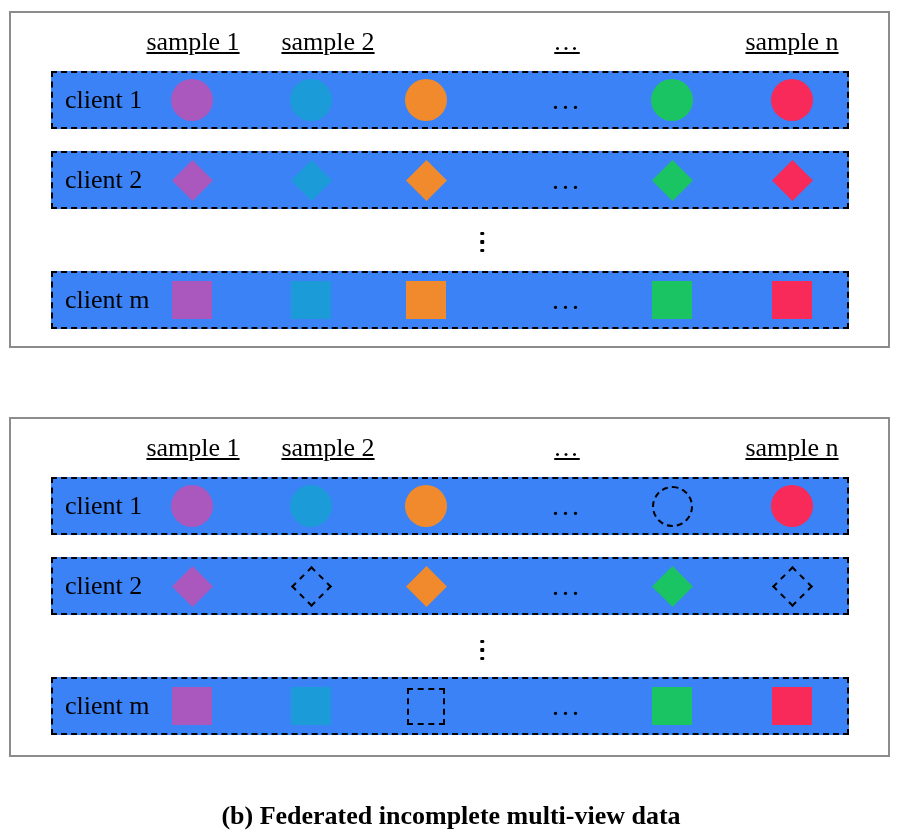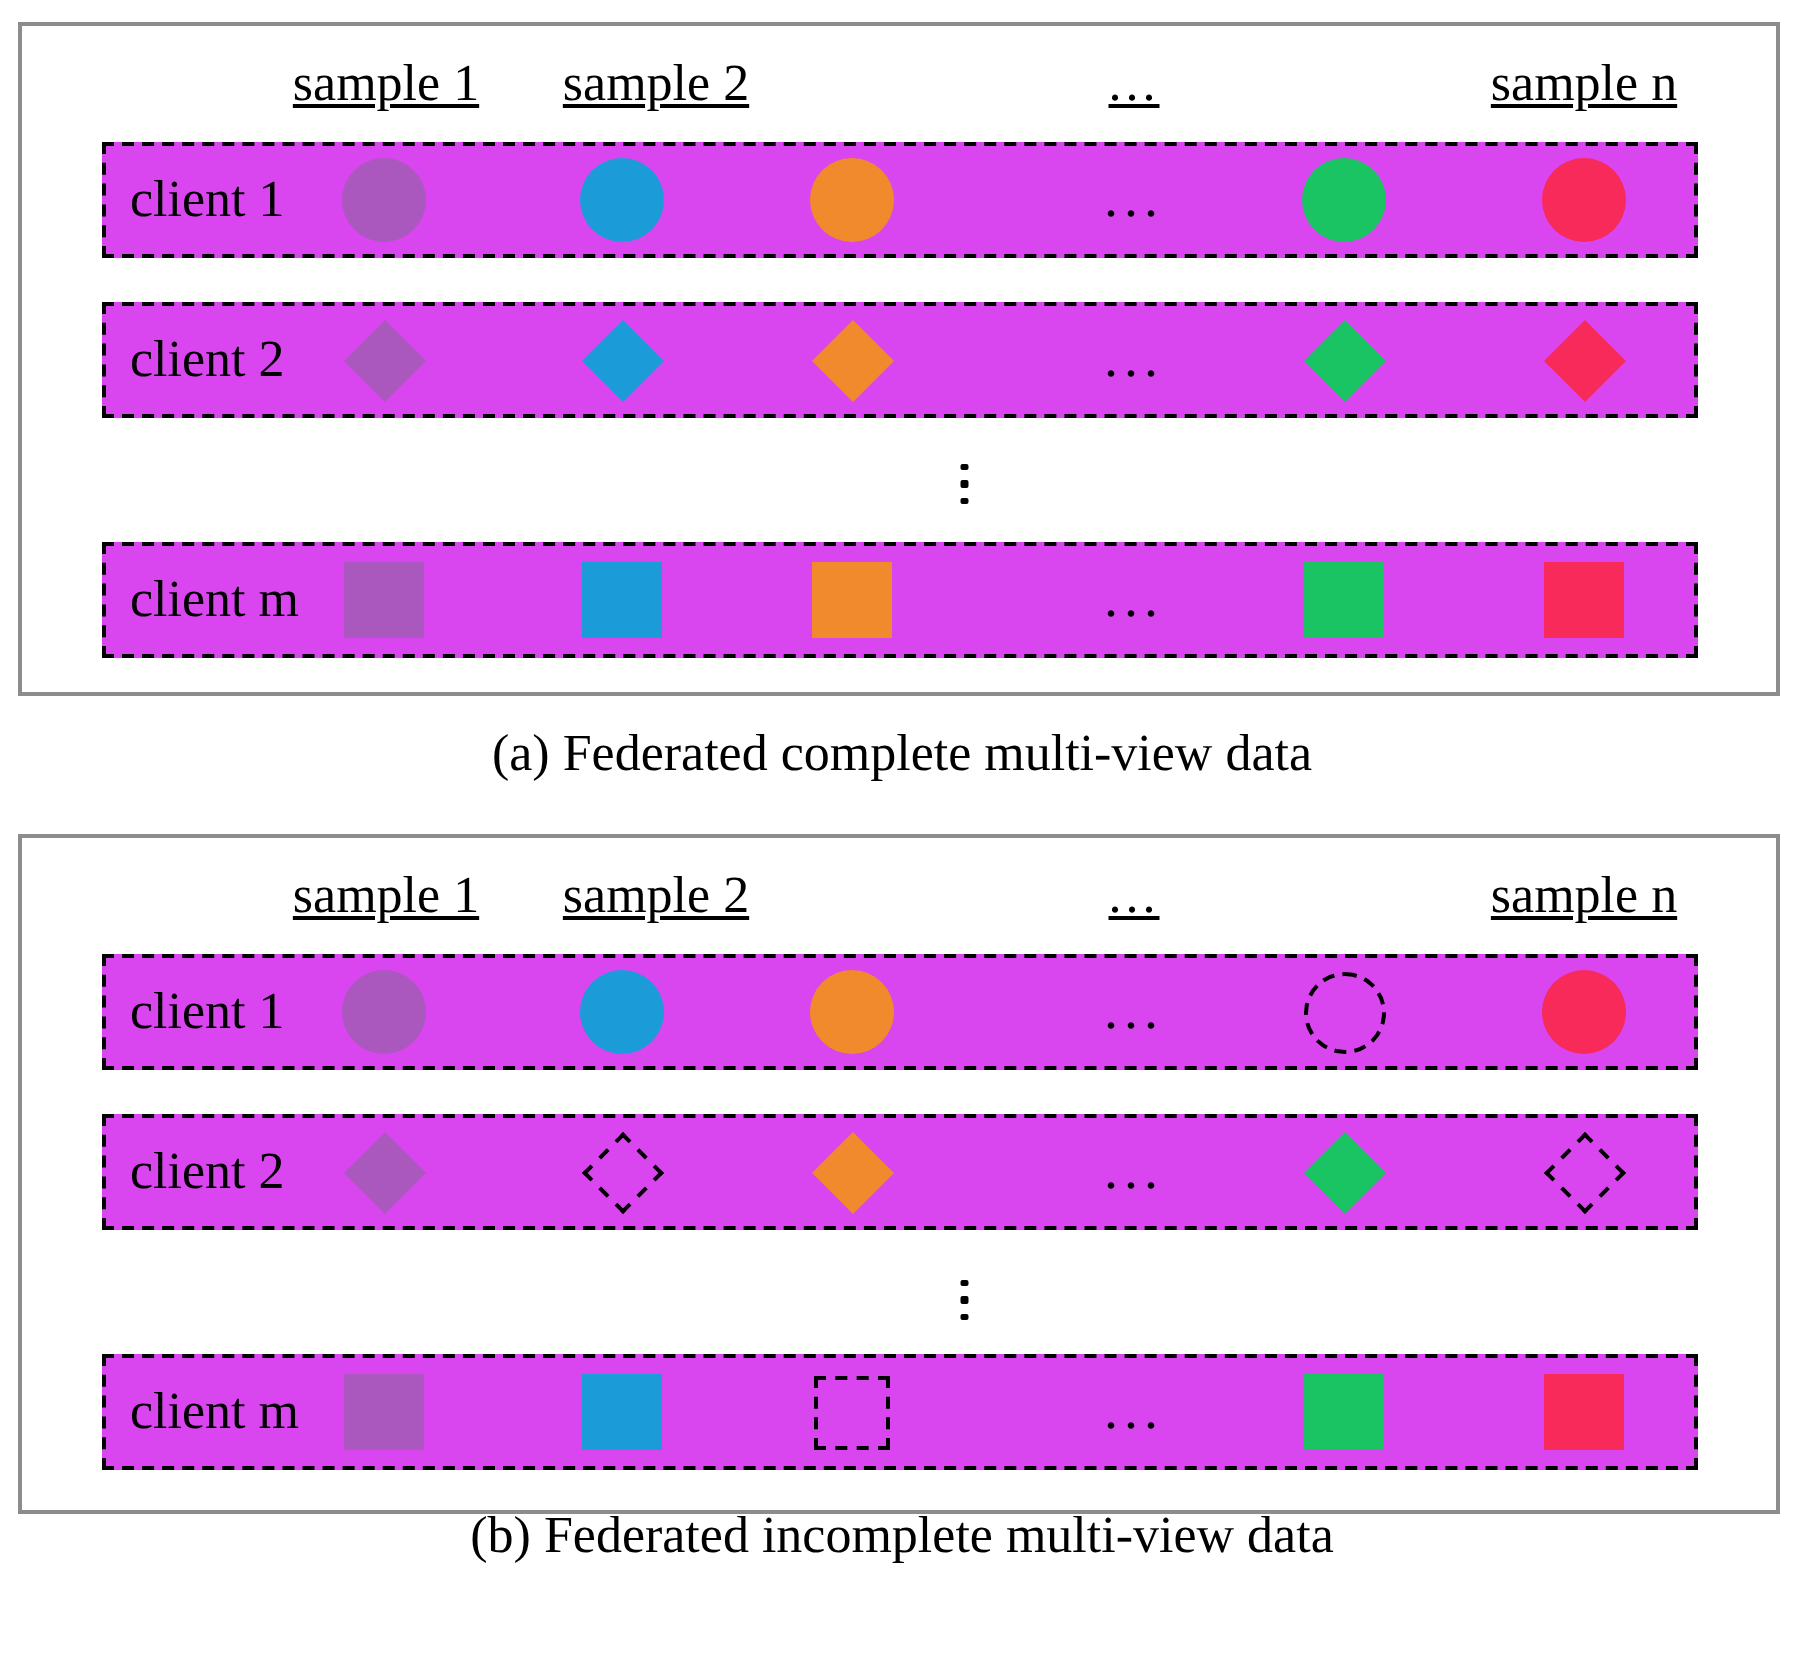--- a/index.html
+++ b/index.html
@@ -31,21 +31,21 @@
   .hl-1{left:182px;}
   .hl-2{left:317px;}
   .hl-dots{left:556px;letter-spacing:2px;}
   .hl-n{left:781px;}
   .client-row{
     position:absolute;
     left:40px;
     width:798px;height:58px;
     border:2px dashed #000;
     box-sizing:border-box;
-    background:#d946ef;
+    background:#3b82f6;
   }
   .row-1{top:58px;}
   .row-2{top:138px;}
   .row-3{top:258px;}
   .row-label{
     position:absolute;
     left:12px;top:50%;
     transform:translateY(-50%);
     font-size:26px;
     white-space:nowrap;
@@ -90,21 +90,21 @@
     display:block;width:3.5px;height:3.5px;background:#000;border-radius:1px;
     margin:2.6px 0;
   }
   .caption{
     position:absolute;
     left:0;width:100%;
     text-align:center;
     font-size:26px;
   }
   .caption-a{top:362px;}
-  .caption-b{top:753px;}
+  .caption-b{top:801px;font-weight:bold;}
 </style>
 </head>
 <body>
 
 <div class="figure">
 
   <div class="panel panel-a">
     <span class="hlabel hl-1">sample 1</span>
     <span class="hlabel hl-2">sample 2</span>
     <span class="hlabel hl-dots">...</span>
@@ -182,21 +182,20 @@
           <span class="cell">
             <span class="shape square" style="background: rgb(27, 196, 99);"></span>
           </span>
           <span class="cell">
             <span class="shape square" style="background: rgb(247, 42, 90);"></span>
           </span>
         </div>
     </div>
   </div>
 
-  <div class="caption caption-a">(a) Federated complete multi-view data</div>
 
   <div class="panel panel-b">
     <span class="hlabel hl-1">sample 1</span>
     <span class="hlabel hl-2">sample 2</span>
     <span class="hlabel hl-dots">...</span>
     <span class="hlabel hl-n">sample n</span>
 
     <div class="client-row row-1">
       <span class="row-label">client 1</span>
       <div class="cells">

